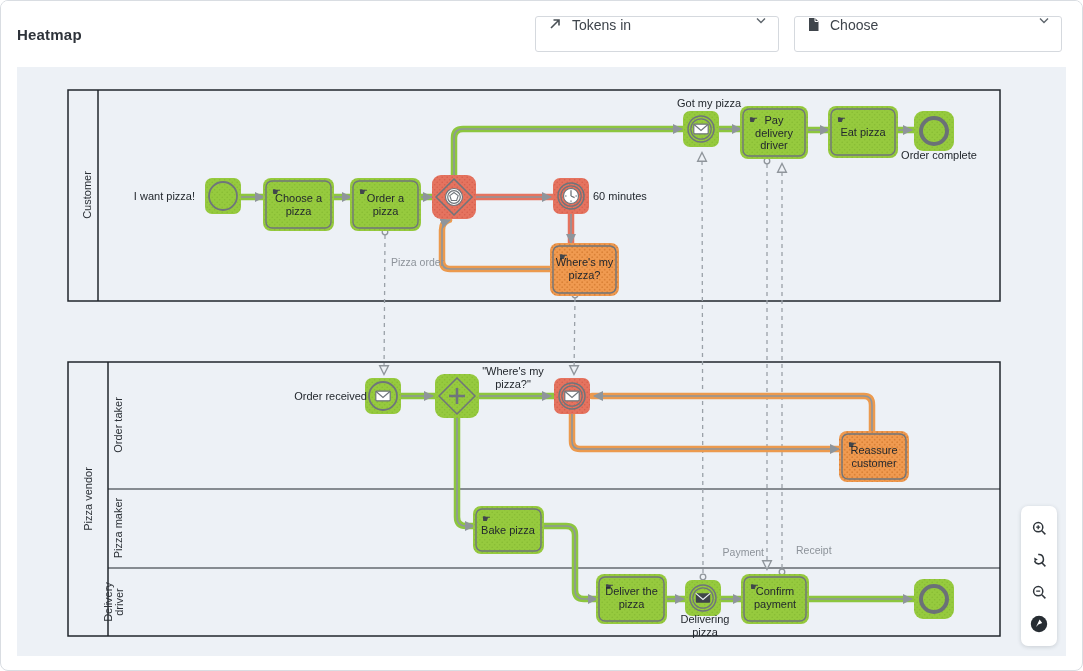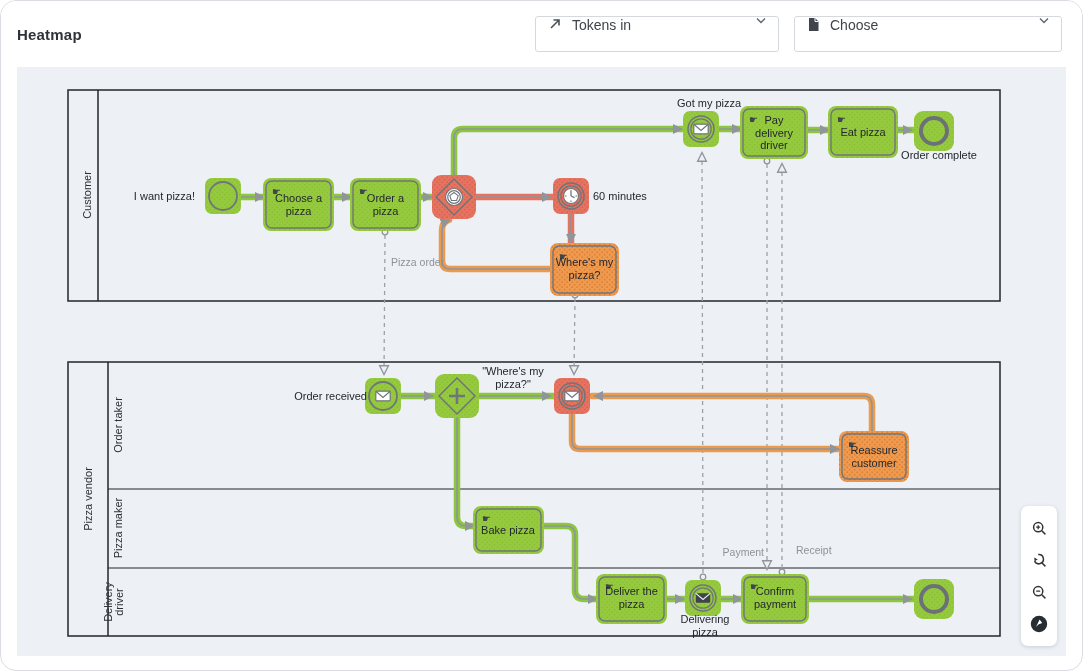--- a/index.html
+++ b/index.html
@@ -1,16 +1,16 @@
 <!DOCTYPE html>
 <html><head>
 <meta charset="utf-8">
 <style>
   html,body{margin:0;padding:0;background:#fff;font-family:"Liberation Sans",sans-serif;}
-  .window{position:relative;width:1081px;height:669px;border:1px solid #d9dde2;border-radius:16px;background:#fff;overflow:hidden;}
+  .window{position:relative;width:1081px;height:669px;border:1px solid #d9dde2;border-radius:8px;background:#fff;overflow:hidden;}
   .topbar{height:66px;display:flex;align-items:center;padding:0 20px 0 16px;background:#fff;}
   .title{font-size:15px;font-weight:700;color:#2e333a;letter-spacing:.2px;}
   .dropdowns{margin-left:auto;display:flex;gap:15px;}
   .dropdown{display:flex;align-items:flex-start;gap:10px;height:34px;border:1px solid #d5d9de;border-radius:3px;background:#fff;padding:0 12px;cursor:pointer;}
   .dropdown.metric{width:218px;}
   .dropdown.view{width:242px;}
   .dropdown .lbl{font-size:14px;color:#3e444b;flex:1;}
   .dropdown svg{display:block;}
   .canvas{position:relative;margin:0 16px;height:589px;background:#edf1f6;}
   .canvas > svg.diagram{position:absolute;left:0;top:0;}

